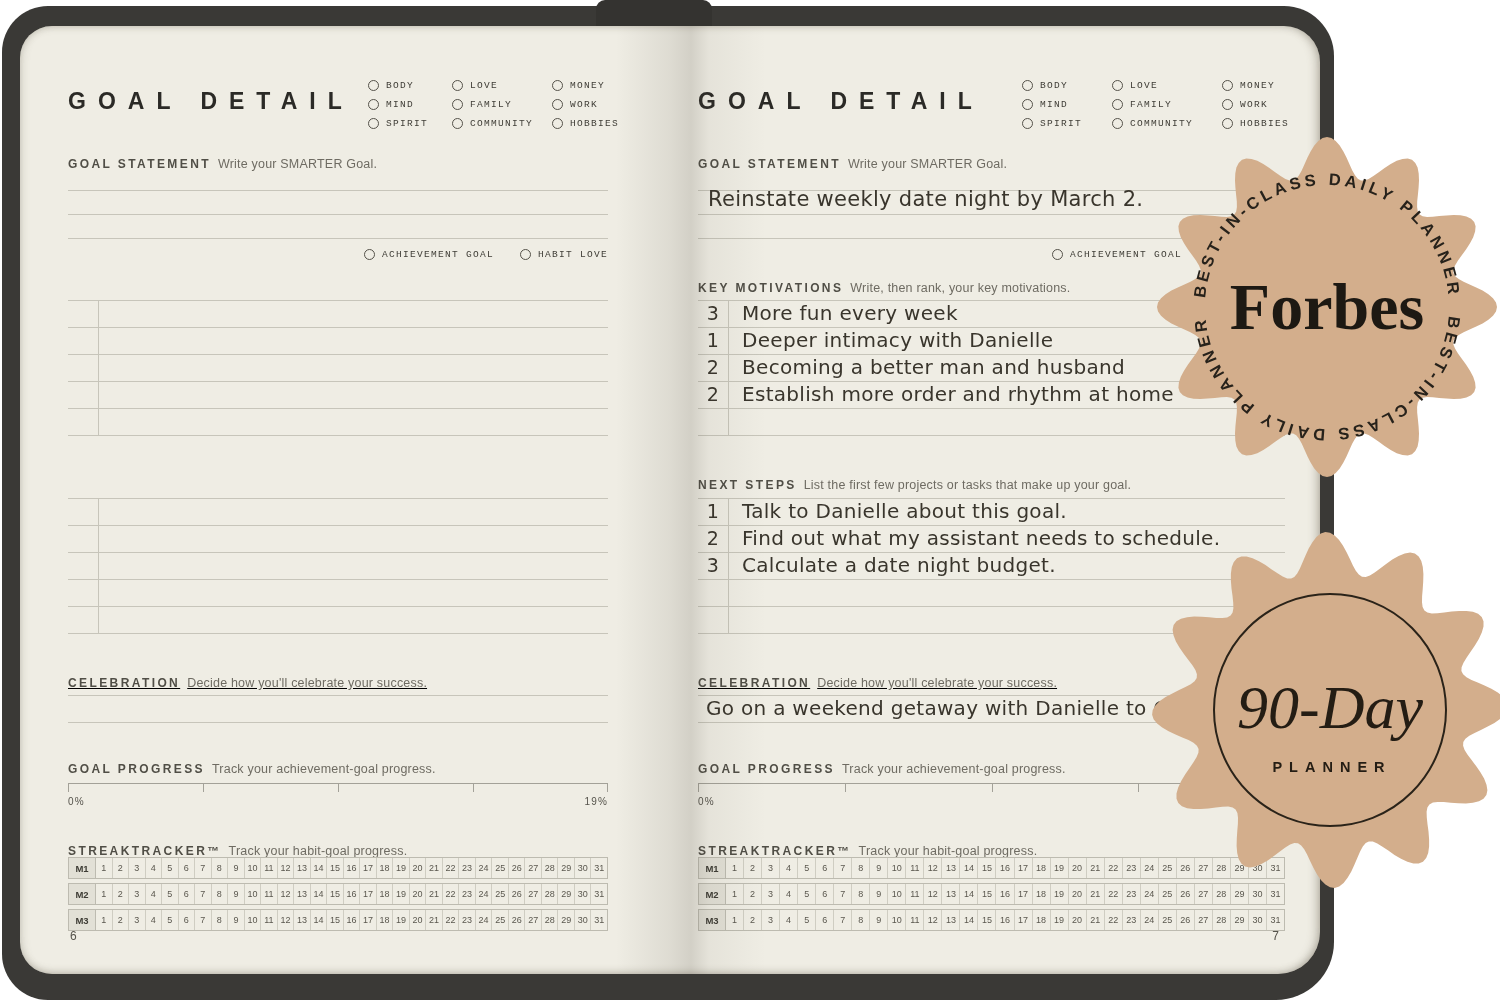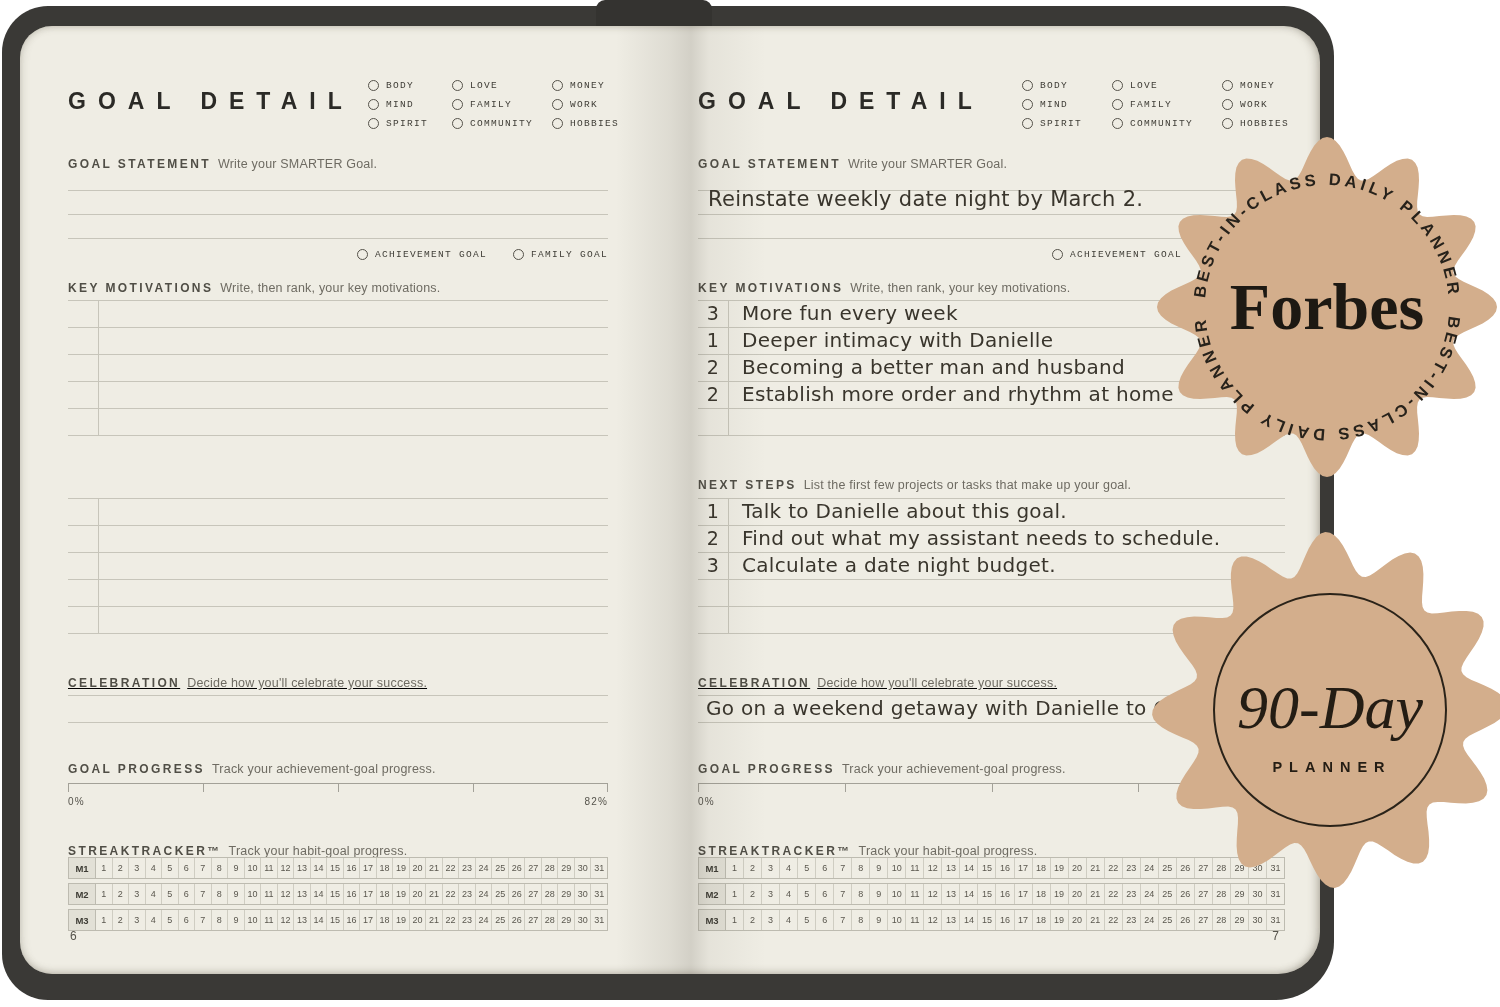--- a/index.html
+++ b/index.html
@@ -146,27 +146,24 @@
             <div class="rrow"></div>
           </div>
 
         <div class="goal-type">
             <div class="gt-item">
               <span class="circ"></span>
               <span class="cat-label">ACHIEVEMENT GOAL</span>
             </div>
             <div class="gt-item">
               <span class="circ"></span>
-              <span class="cat-label">FAMILY GOAL</span>
-            </div>
-          </div>
-
-        <div class="seclabel km-label">
-          <span class="lab">KEY MOTIVATIONS</span><span class="hint">Write, then rank, your key motivations.</span>
-        </div>
+              <span class="cat-label">HABIT LOVE</span>
+            </div>
+          </div>
+
         <div class="ruled ranked km-grid">
             <div class="rrow">
               <span class="rank hand"></span>
               <span class="rtext hand"></span>
             </div>
             <div class="rrow">
               <span class="rank hand"></span>
               <span class="rtext hand"></span>
             </div>
             <div class="rrow">
@@ -213,21 +210,21 @@
         </div>
         <div class="ruled cel-grid">
             <div class="rrow"></div>
           </div>
 
         <div class="seclabel gp-label">
           <span class="lab">GOAL PROGRESS</span><span class="hint">Track your achievement-goal progress.</span>
         </div>
         <div class="progress">
           <span class="pct min">0%</span>
-          <span class="pct max">82%</span>
+          <span class="pct max">19%</span>
         <span class="tick" style="left: 0%;"></span>
             <span class="tick" style="left: 25%;"></span>
             <span class="tick" style="left: 50%;"></span>
             <span class="tick" style="left: 75%;"></span>
             <span class="tick" style="left: calc(100% - 1px);"></span>
           </div>
 
         <div class="seclabel st-label">
           <span class="lab">STREAKTRACKER™</span><span class="hint">Track your habit-goal progress.</span>
         </div>

